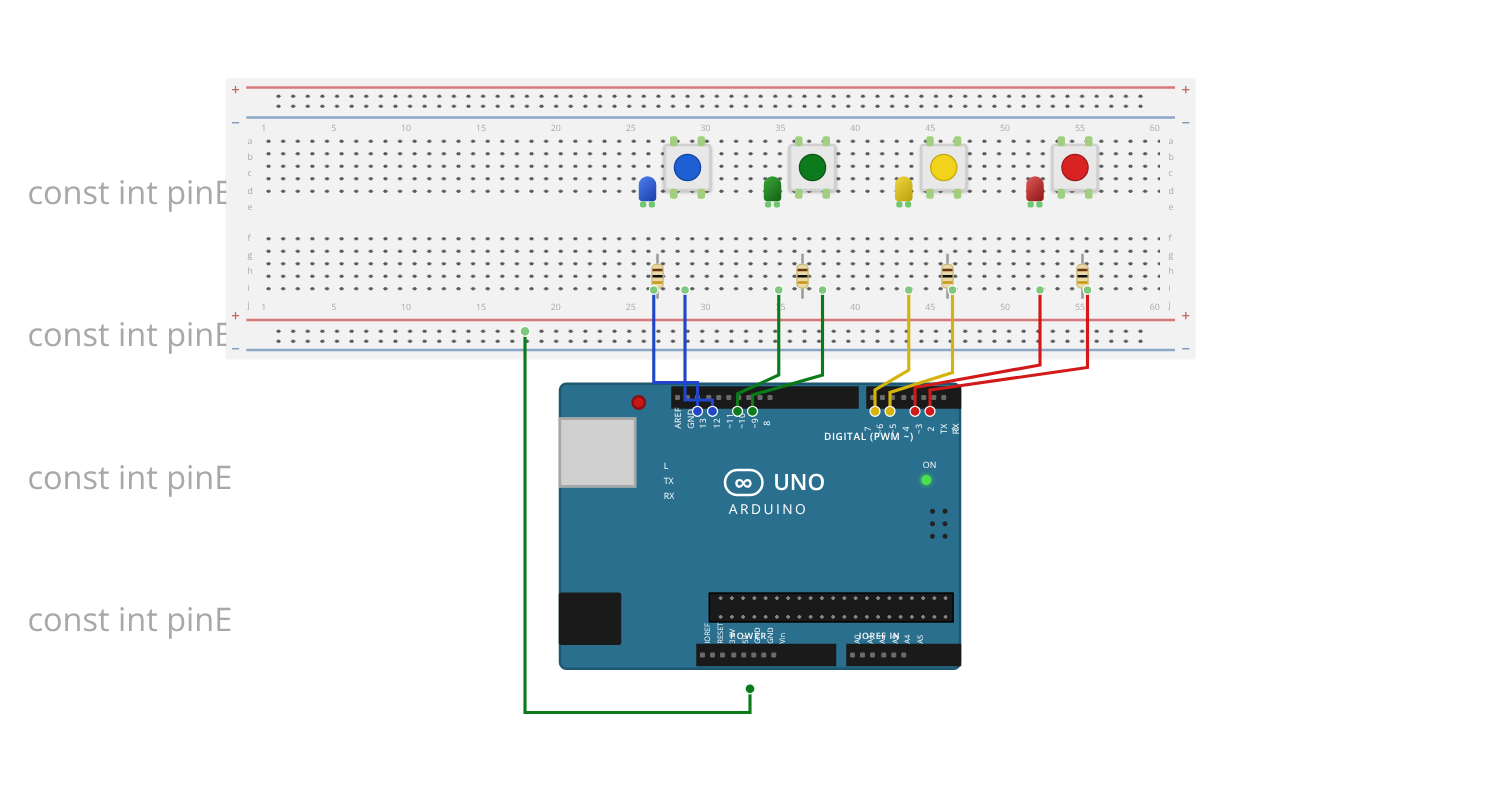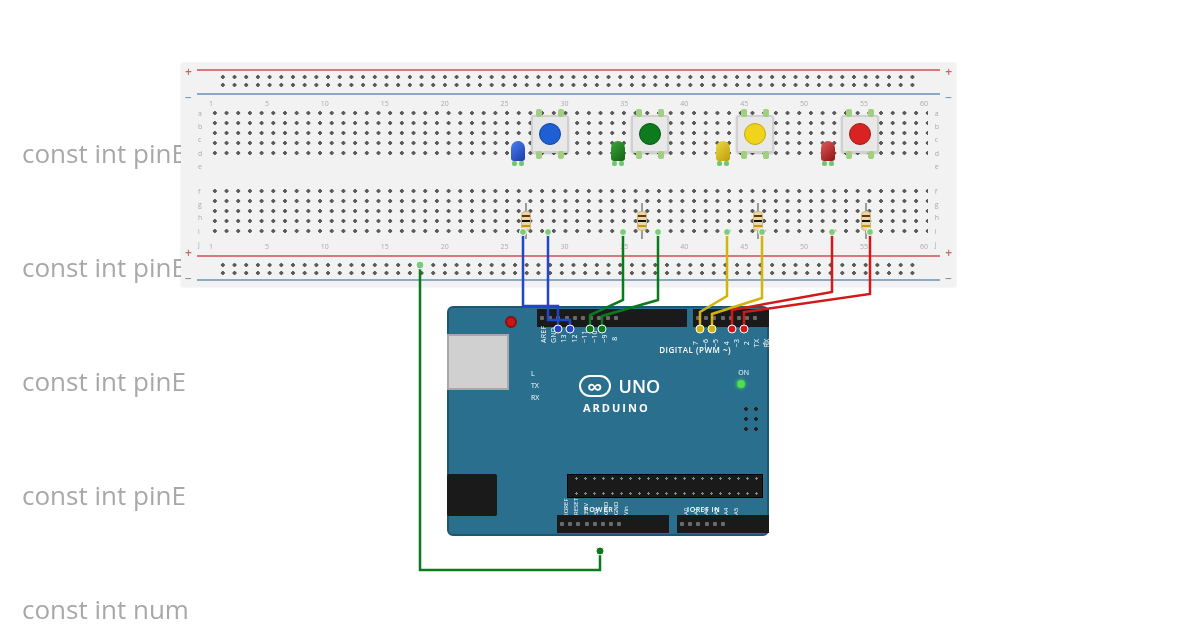--- a/index.html
+++ b/index.html
@@ -138,21 +138,21 @@
   .arduino .header.bot2 { bottom:1px; left:228px; width:92px;}
   .arduino .labels {
     position:absolute; color:#fff; font-size:7px;
     display:flex; gap:1px; letter-spacing:.3px;
   }
   .arduino .labels.top { top:20px; left:90px; transform-origin:left top;}
   .arduino .labels span { display:inline-block; width:9.2px; text-align:center; transform:rotate(-90deg) translateX(-6px); transform-origin:center;}
   .arduino .dlabel { position:absolute; top:36px; right:36px; color:#fff; font-size:8px; font-weight:600; letter-spacing:.5px;}
   .arduino .logo { position:absolute; top:66px; left:130px; color:#fff; font-size:18px; font-weight:600; display:flex; align-items:center; gap:8px;}
   .arduino .infinity { font-size:22px; border:2px solid #fff; border-radius:12px; padding:0 6px; line-height:18px;}
-  .arduino .brand { position:absolute; top:92px; left:134px; color:#fff; font-size:11px; font-weight:700; letter-spacing:2px;}
+  .arduino .brand { position:absolute; top:92px; left:134px; color:#fff; font-size:11px; font-weight:400; letter-spacing:2px;}
   .arduino .txrx { position:absolute; top:60px; left:82px; color:#fff; font-size:7px; line-height:12px;}
   .arduino .rst { position:absolute; top:8px; left:56px; width:12px; height:12px; background:#c61818; border-radius:50%; border:2px solid #8c0f0f;}
   .arduino .ic { position:absolute; bottom:36px; left:118px; width:196px; height:24px; background:#1a1a1a; border:1px solid #000;}
   .arduino .ic::before, .arduino .ic::after {
     content:""; position:absolute; left:4px; right:4px; height:3px;
     background-image: radial-gradient(circle,#888 1.2px,transparent 1.2px);
     background-size:9px 3px;
   }
   .arduino .ic::before { top:2px;} .arduino .ic::after { bottom:2px;}
   .arduino .onled { position:absolute; top:72px; right:22px; width:8px; height:8px; background:#4de04d; border-radius:50%; box-shadow:0 0 4px #4de04d;}
@@ -171,21 +171,20 @@
   .node { stroke:#fff; stroke-width:1;}
 </style>
 </head>
 <body>
 
 <div class="code-bg">
   <div>const int pinE</div>
   <div>const int pinE</div>
   <div>const int pinE</div>
   <div>const int pinE</div>
-  <div>const int num</div>
   
   <div></div>
   <div></div>
   
   
   
   
 </div>
 
 <div class="breadboard">

